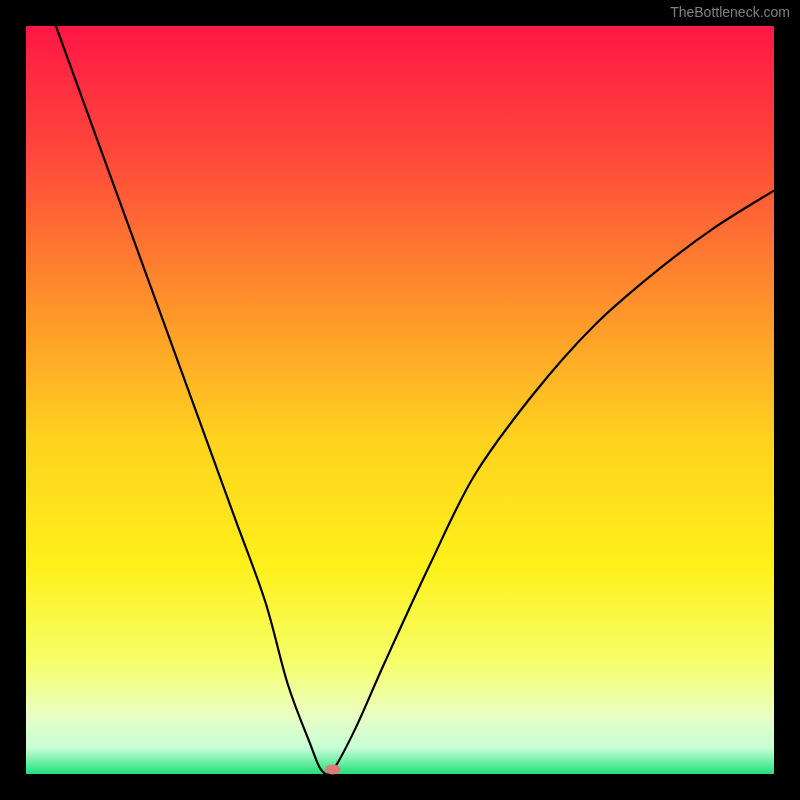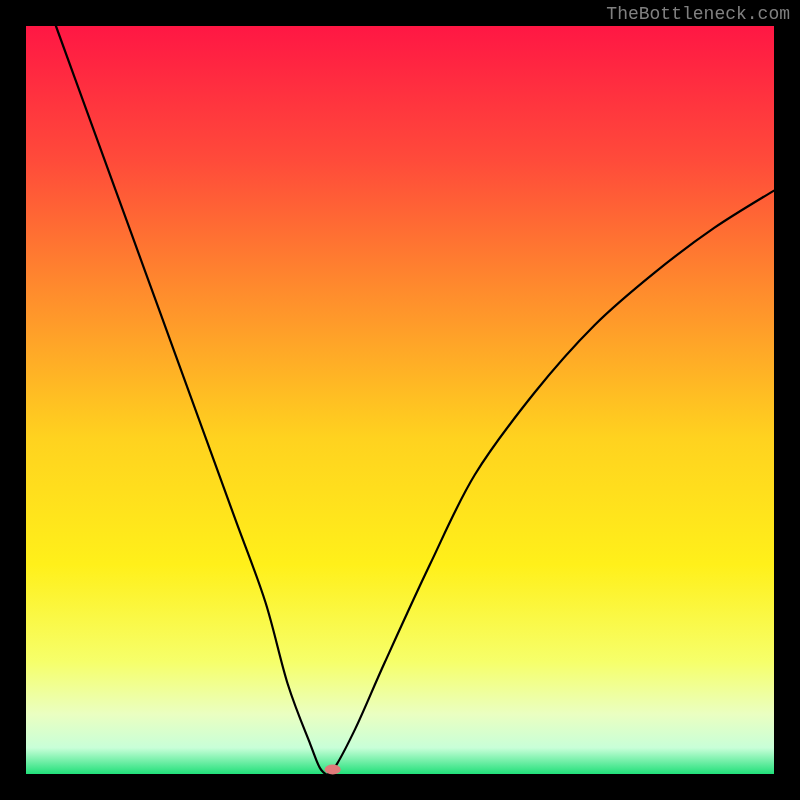--- a/index.html
+++ b/index.html
@@ -11,22 +11,22 @@
   .stage {
     width: 800px;
     height: 800px;
     position: relative;
   }
   .watermark {
     position: absolute;
     top: 4px;
     right: 10px;
     color: #808080;
-    font-size: 18px;
-    font-family: Liberation Mono, monospace;
+    font-size: 14px;
+    font-family: Liberation Sans, sans-serif;
     z-index: 20;
   }
   svg {
     display: block;
   }
 </style>
 </head>
 <body>
 
 <div class="stage">

